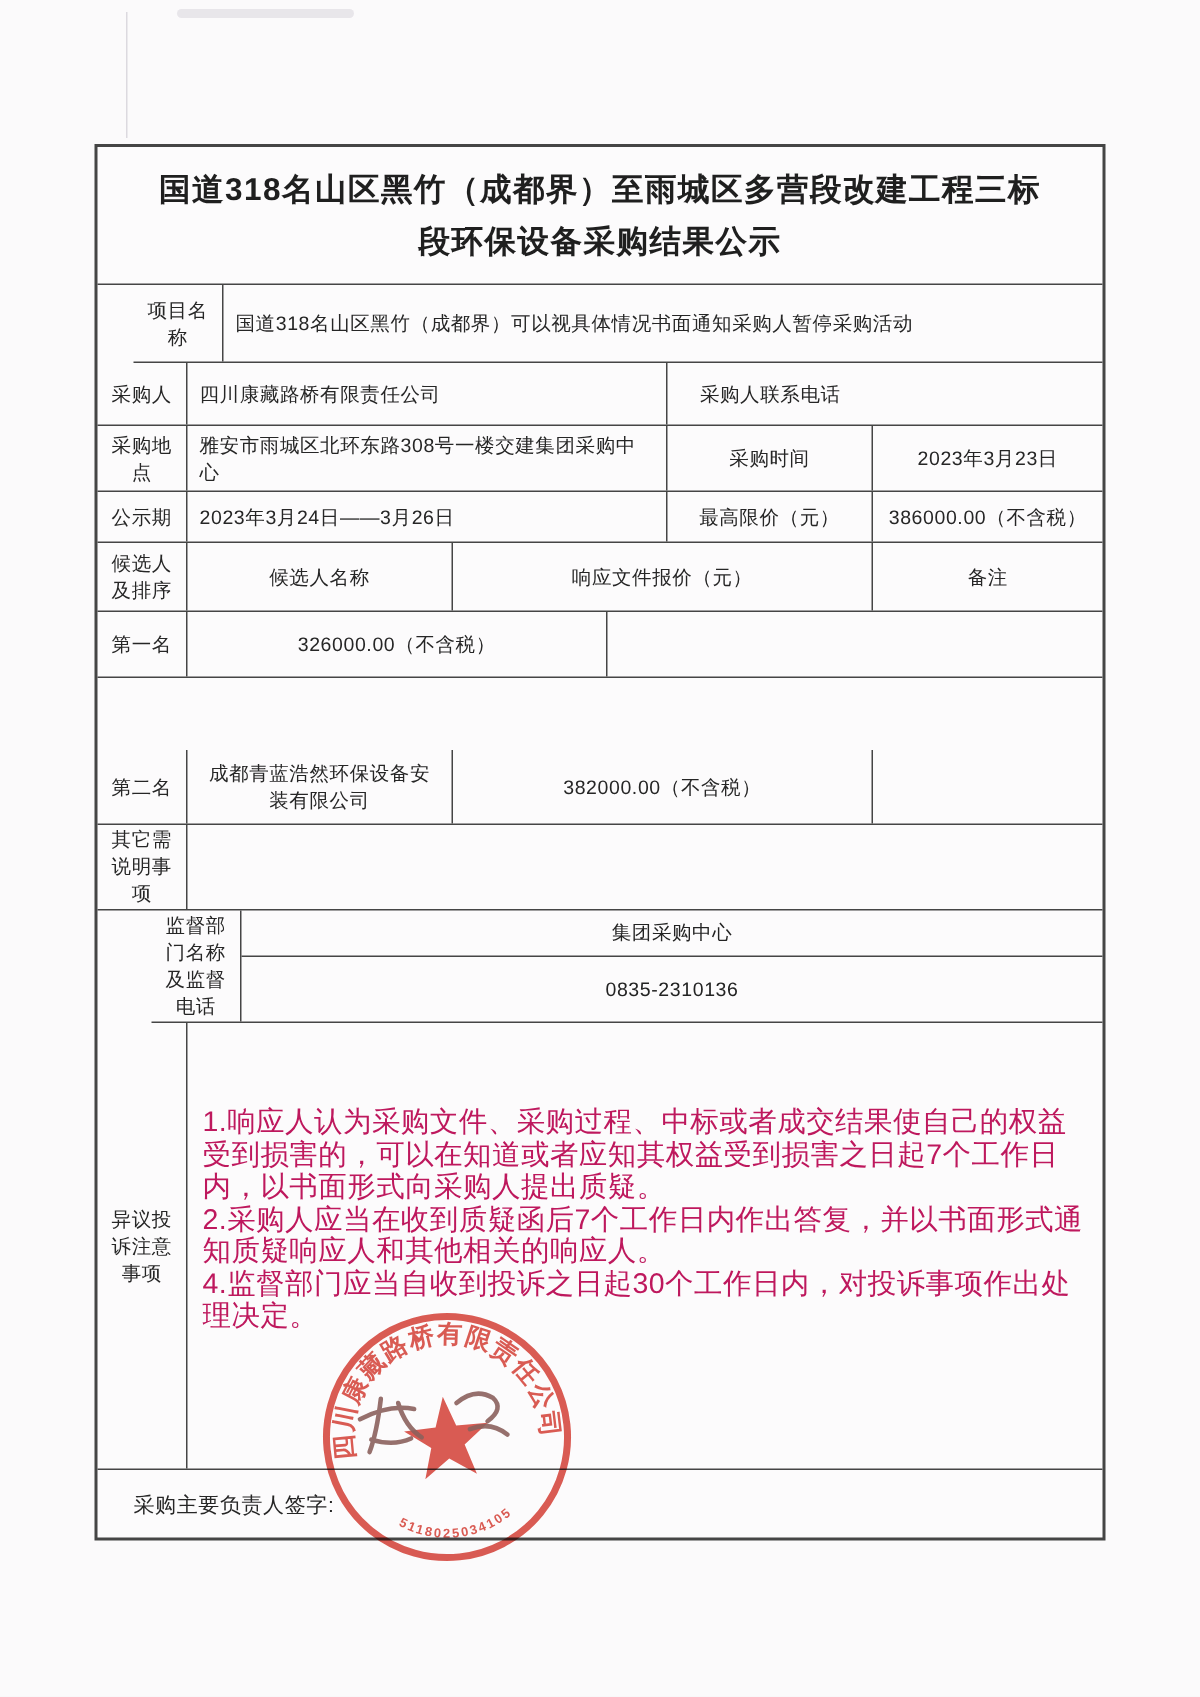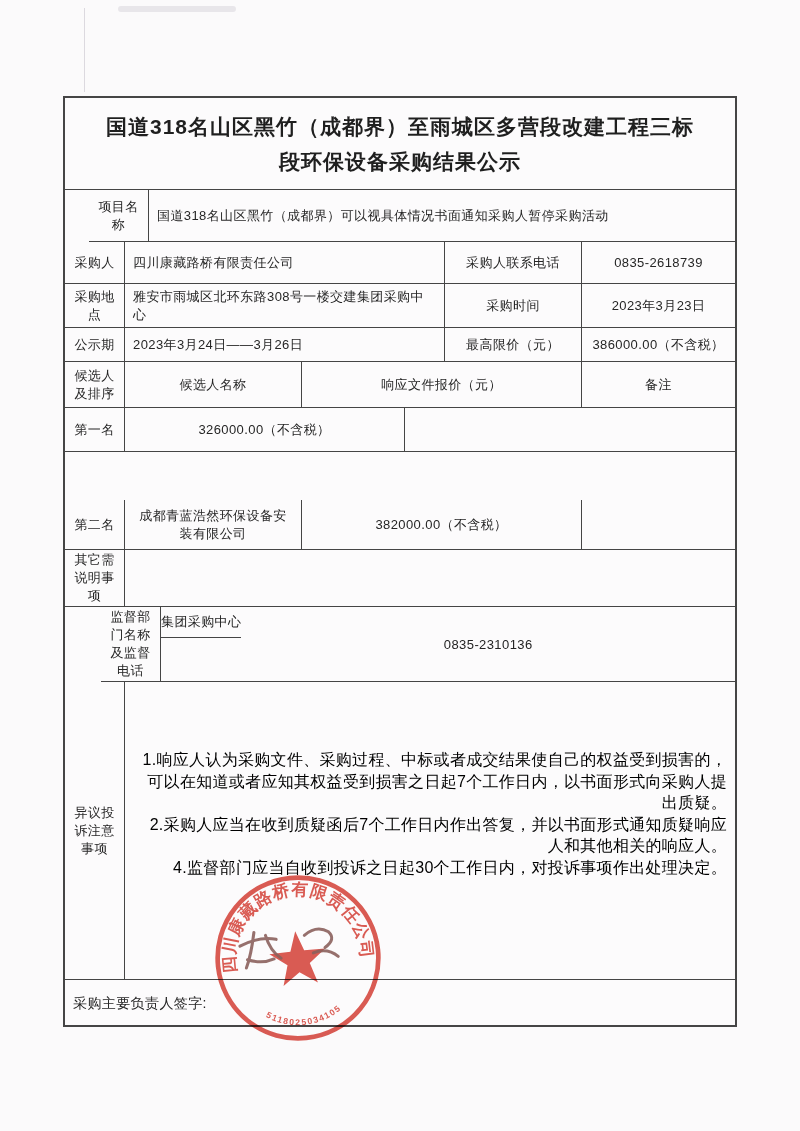--- a/index.html
+++ b/index.html
@@ -53,33 +53,33 @@
   .h10 { height: 298px; } .h11 { height: 45px; }
 
   .title-cell {
     flex: 1; display: flex; flex-direction: column;
     align-items: center; justify-content: center;
     font-weight: bold; font-size: 21px; line-height: 35px;
     letter-spacing: 1px; color: #1f1f1f; text-align: center;
     border-right: none; padding: 0 12px;
   }
 
-  .sup-wrap { flex: 1; display: flex; }
+  .sup-wrap { flex: 1; display: flex; flex-direction: column; }
   .sup-row { display: flex; align-items: center; justify-content: center; text-align: center;
              font-size: 13px; letter-spacing: .4px; }
   .sup-row.first { height: 31px; border-bottom: 1.6px solid #454545; }
   .sup-row.second { flex: 1; }
 
   .obj-content {
     flex: 1; display: flex; flex-direction: column; justify-content: center;
     padding: 6px 8px 40px 10px;
   }
-  .obj-content p { font-size: 16px; line-height: 21.5px; letter-spacing: .3px; color: #000000; text-align: right; }
+  .obj-content p { font-size: 19px; line-height: 21.5px; letter-spacing: .3px; color: #be185d; }
 
-  .sig-cell { flex: 1; border-right: none; font-size: 14px; padding-left: 8px; }
+  .sig-cell { flex: 1; border-right: none; font-size: 14px; padding-left: 24px; }
 
   .seal {
     position: absolute; left: 209px; top: 869px; width: 178px; height: 178px;
     transform: rotate(-6deg);
     mix-blend-mode: multiply; opacity: .82;
     pointer-events: none;
   }
 </style>
 </head>
 <body>
@@ -99,21 +99,20 @@
 
     <div class="r h1">
       <div class="c lab">项目名称</div>
       <div class="c" style="flex:1;border-right:none;">国道318名山区黑竹（成都界）可以视具体情况书面通知采购人暂停采购活动</div>
     </div>
 
     <div class="r h2">
       <div class="c lab">采购人</div>
       <div class="c w-b">四川康藏路桥有限责任公司</div>
       <div class="c w-c">采购人联系电话</div>
-      <div class="c w-d">0835-2618739</div>
     </div>
 
     <div class="r h3">
       <div class="c lab">采购地点</div>
       <div class="c w-b">雅安市雨城区北环东路308号一楼交建集团采购中心</div>
       <div class="c w-c">采购时间</div>
       <div class="c w-d">2023年3月23日</div>
     </div>
 
     <div class="r h4">

